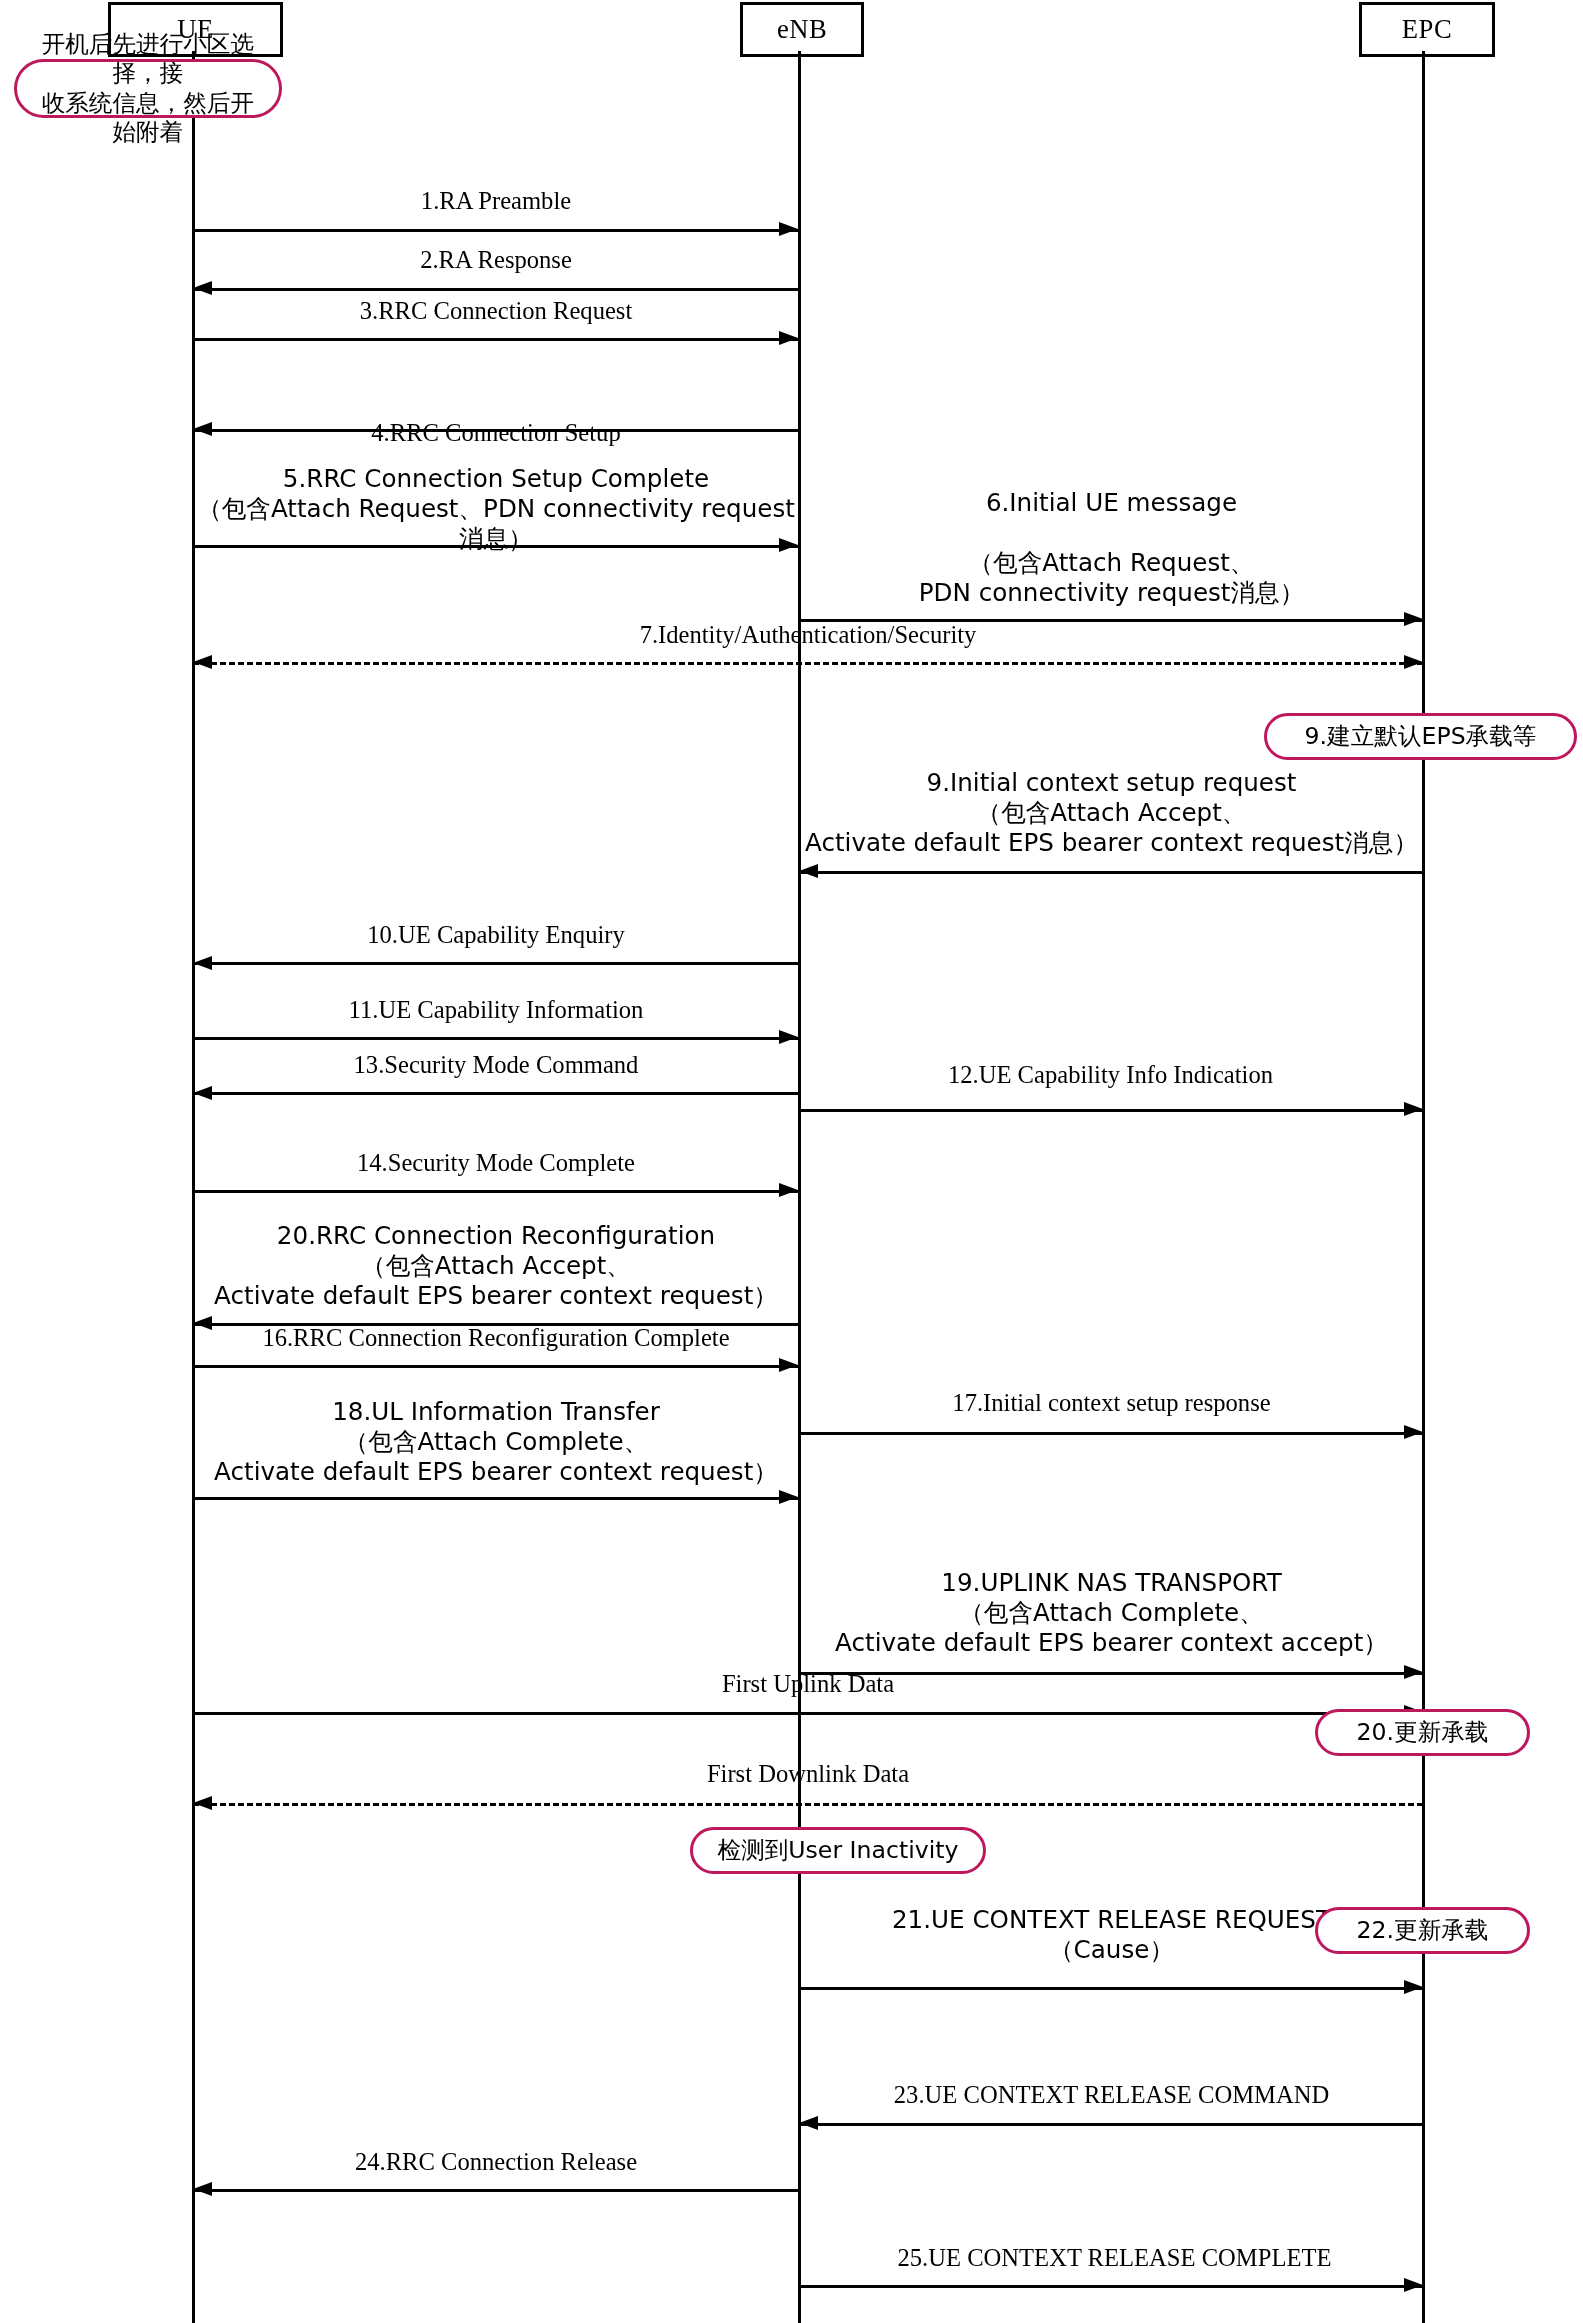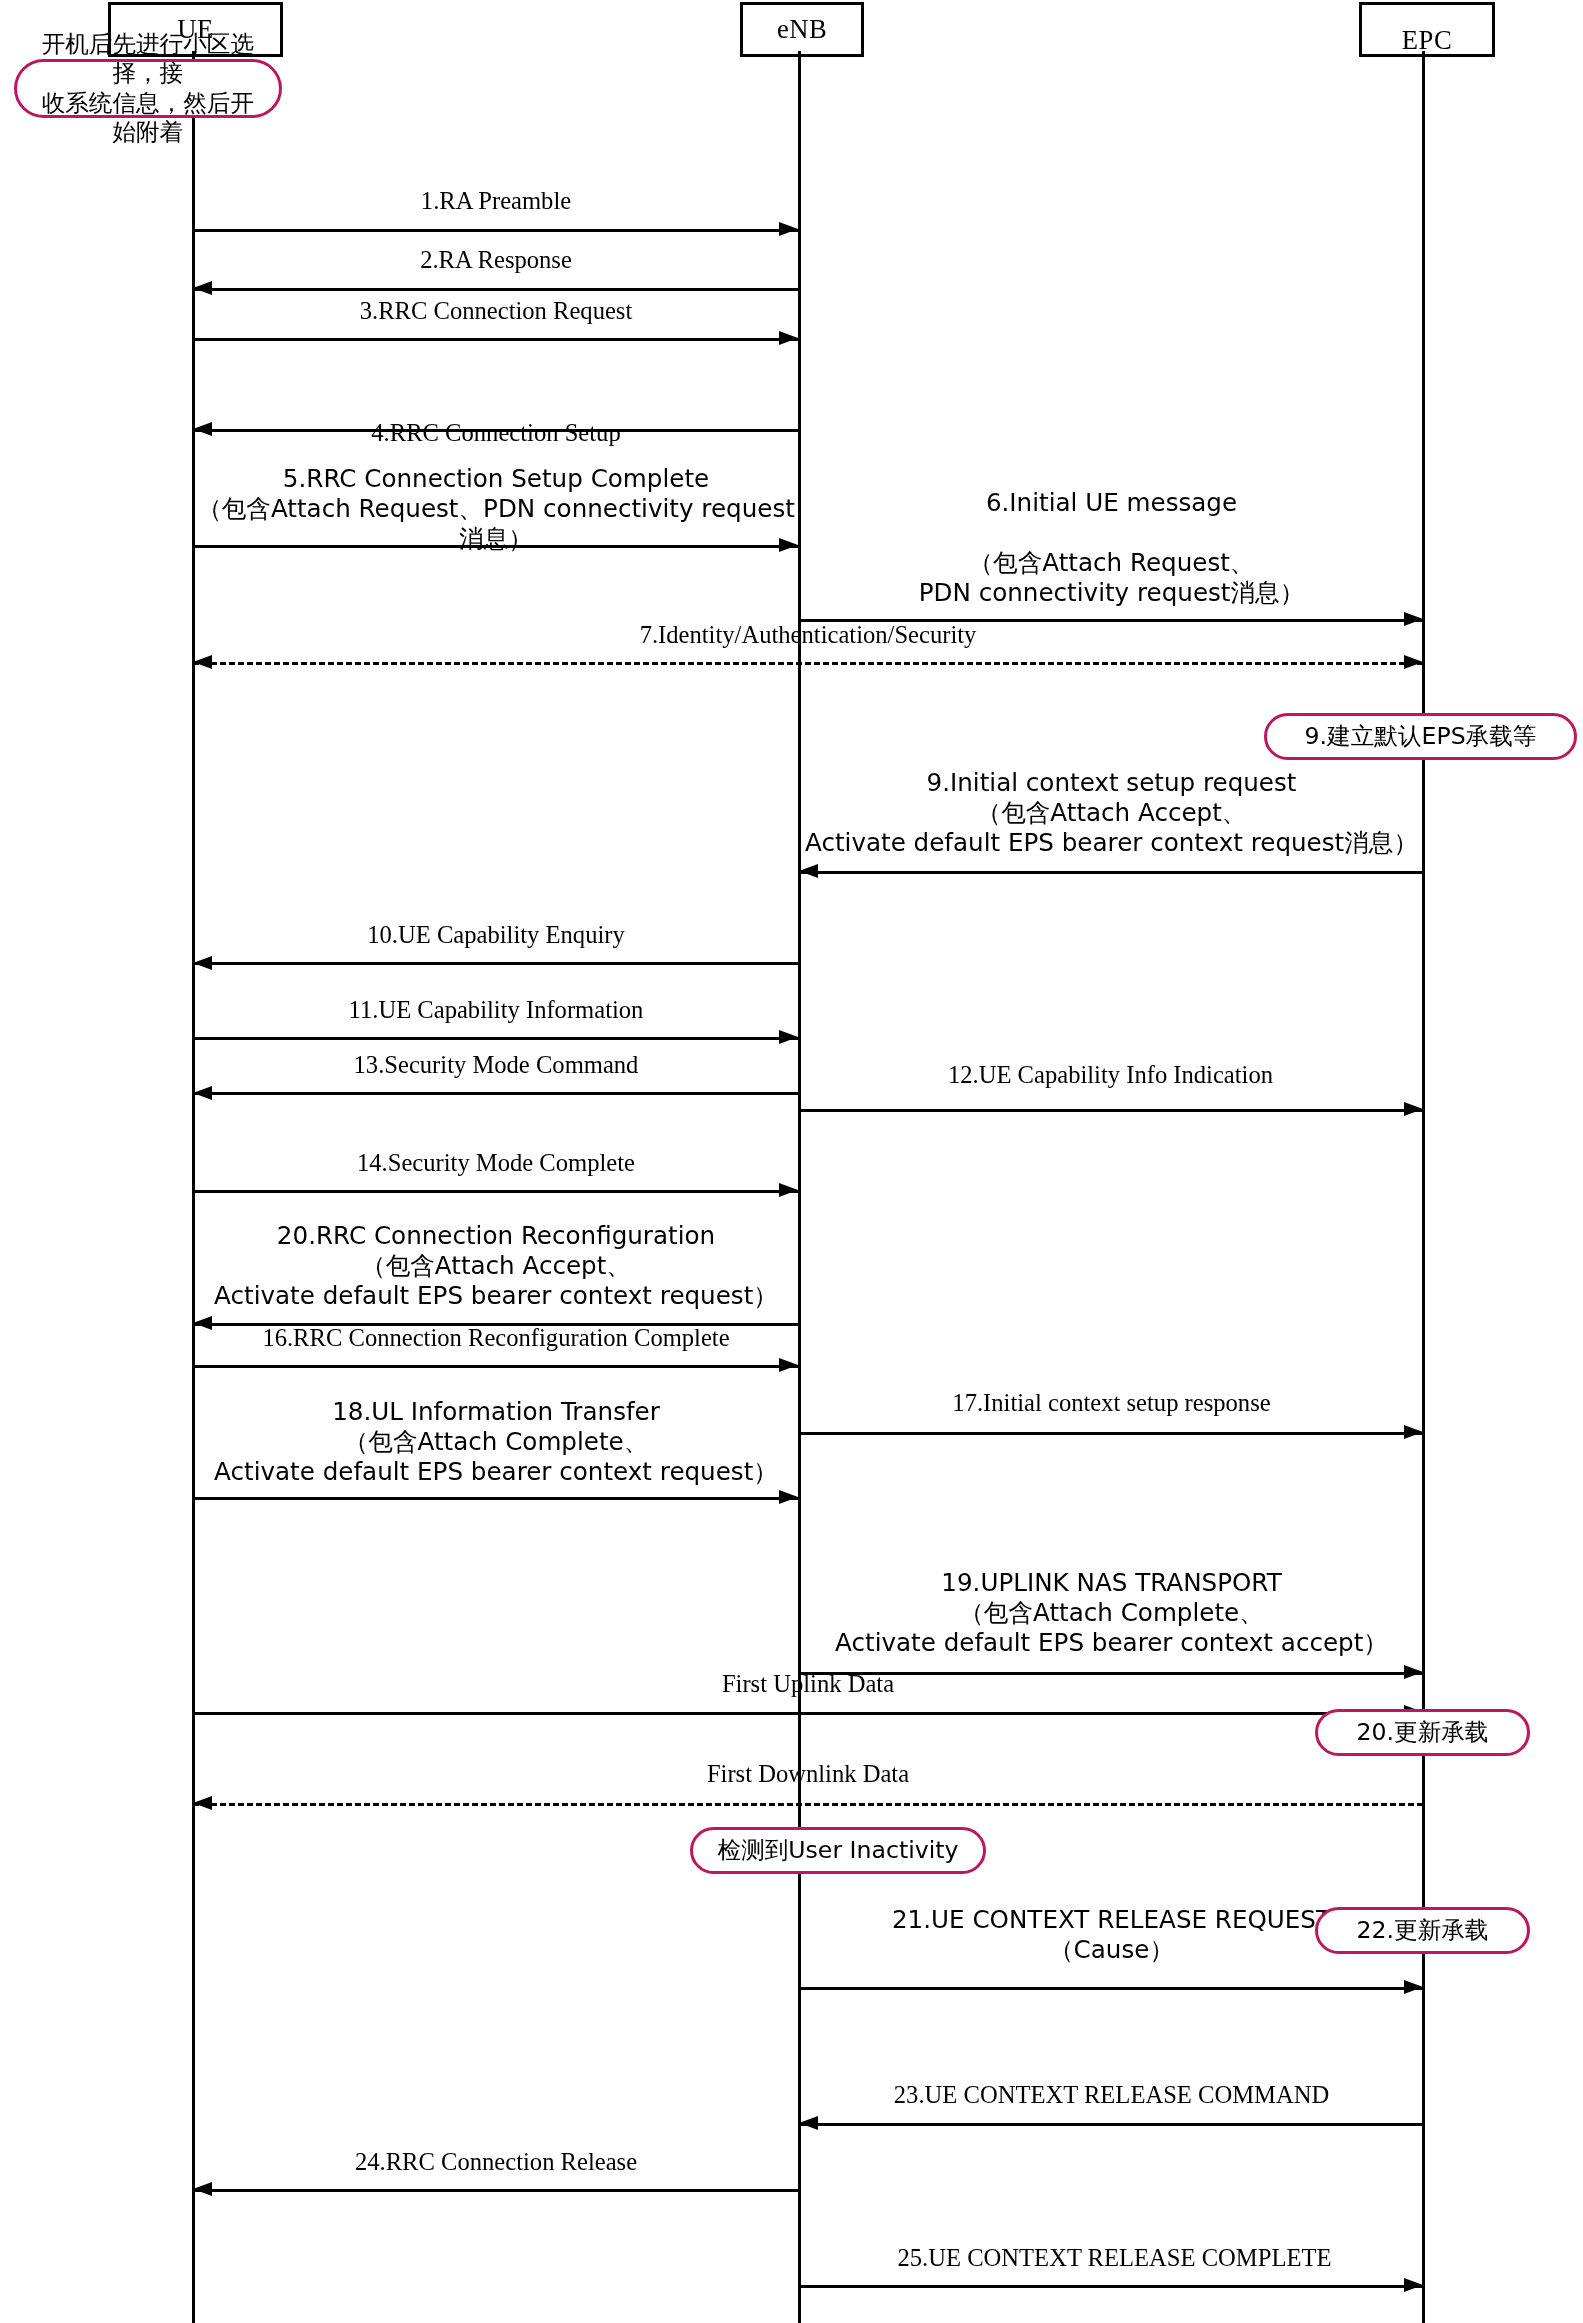--- a/index.html
+++ b/index.html
@@ -38,21 +38,21 @@
 <div id="canvas">
   <div id="actor-layer">
       <div class="actor-box" style="left: 108px; top: 2px; width: 169px; height: 49px;">
         <span>UE</span>
       </div>
       <div class="lifeline" style="left: 192px; top: 51px; height: 2273px;"></div>
       <div class="actor-box" style="left: 740px; top: 2px; width: 118px; height: 49px;">
         <span>eNB</span>
       </div>
       <div class="lifeline" style="left: 798px; top: 51px; height: 2273px;"></div>
-      <div class="actor-box" style="left: 1359px; top: 2px; width: 130px; height: 49px; align-items: flex-end;">
+      <div class="actor-box" style="left: 1359px; top: 2px; width: 130px; height: 49px;">
         <span>EPC</span>
       </div>
       <div class="lifeline" style="left: 1422px; top: 51px; height: 2273px;"></div>
     </div>
   <div id="message-layer">
       <div class="msg">
         <div class="msg-line" style="left: 193px; top: 229px; width: 606px;"></div>
         <div class="ah ah-r" style="top: 222px; left: 779px;"></div>
         <div class="msg-label" style="left: 193px; width: 606px; top: 186px;">1.RA Preamble</div>
       </div>

